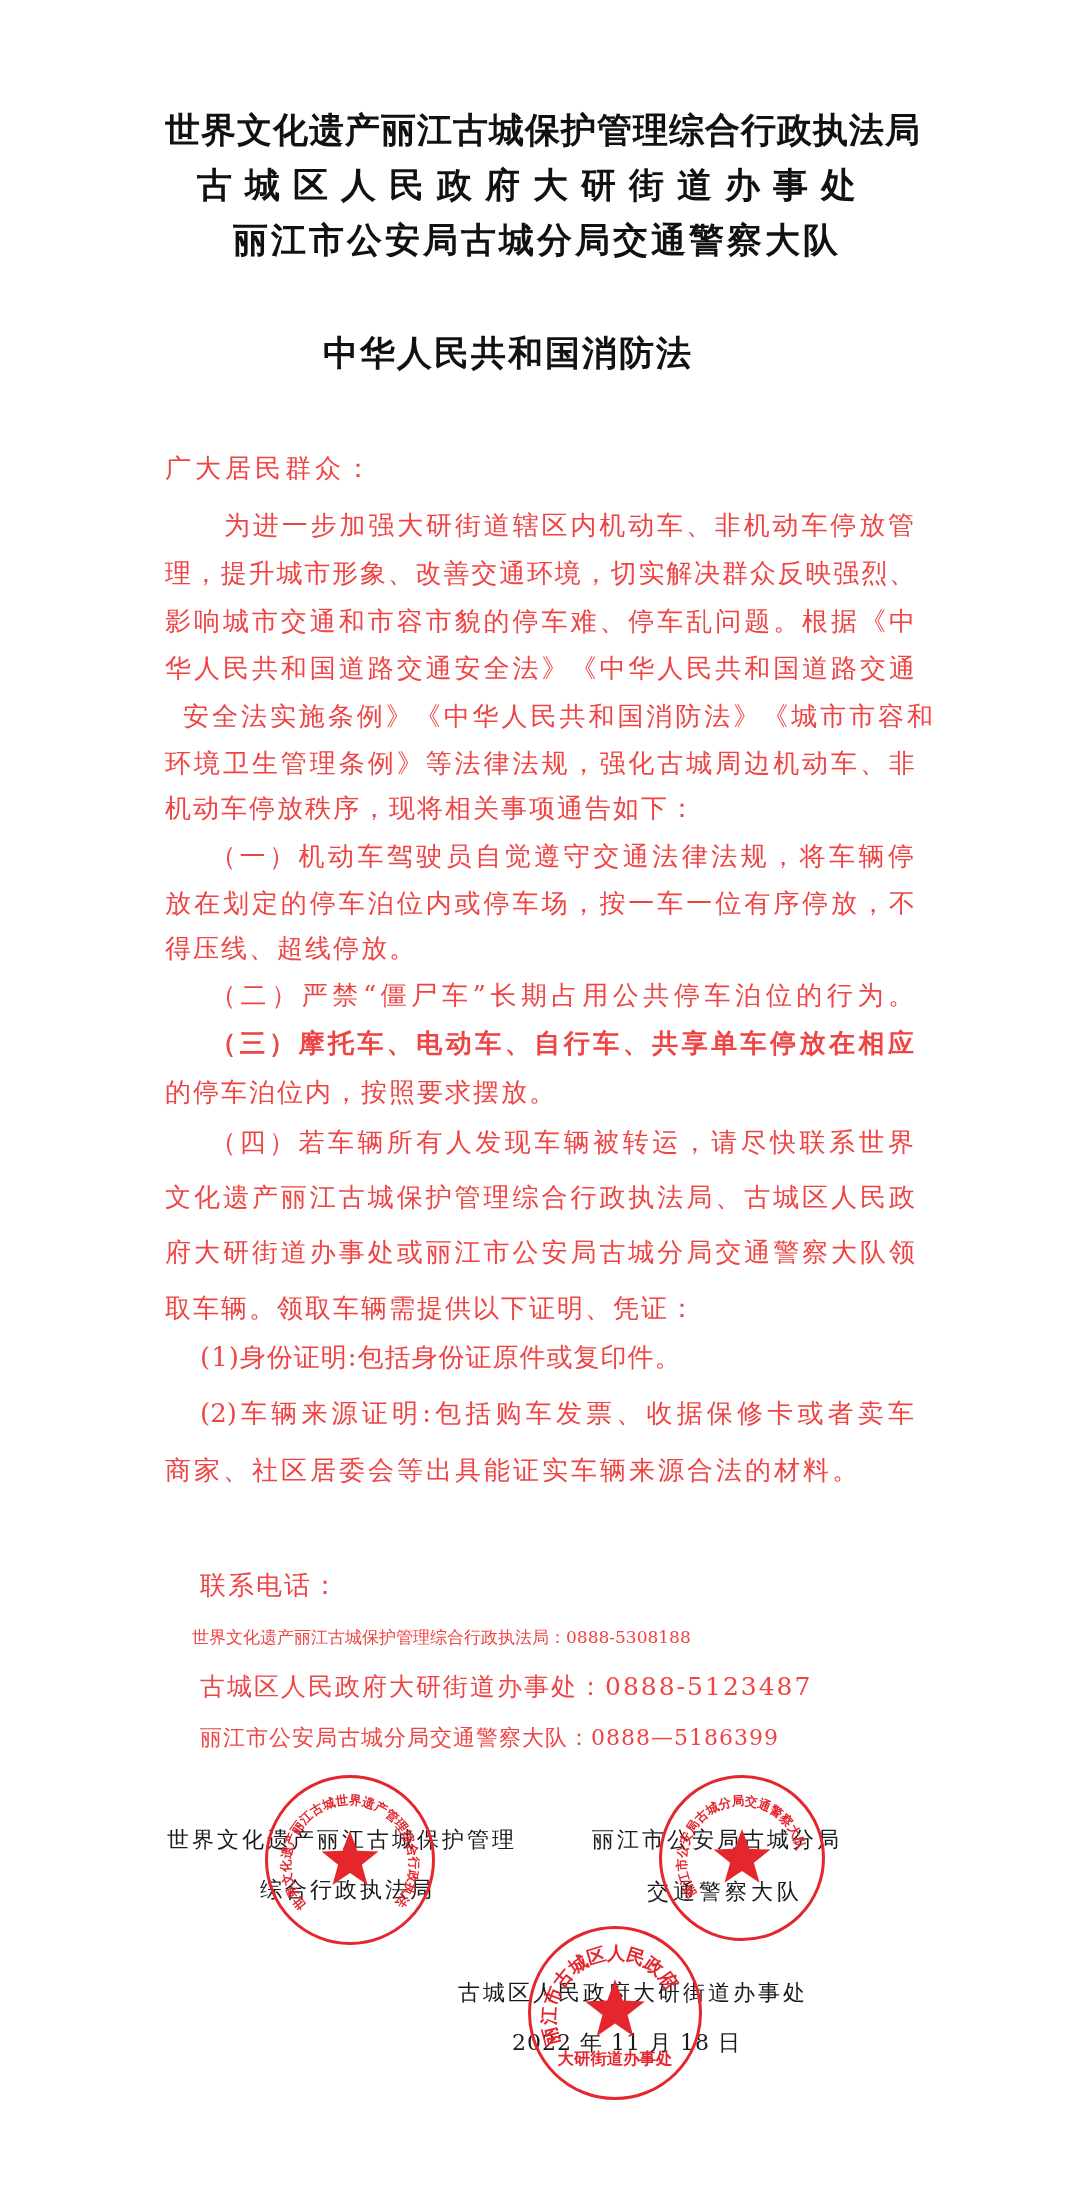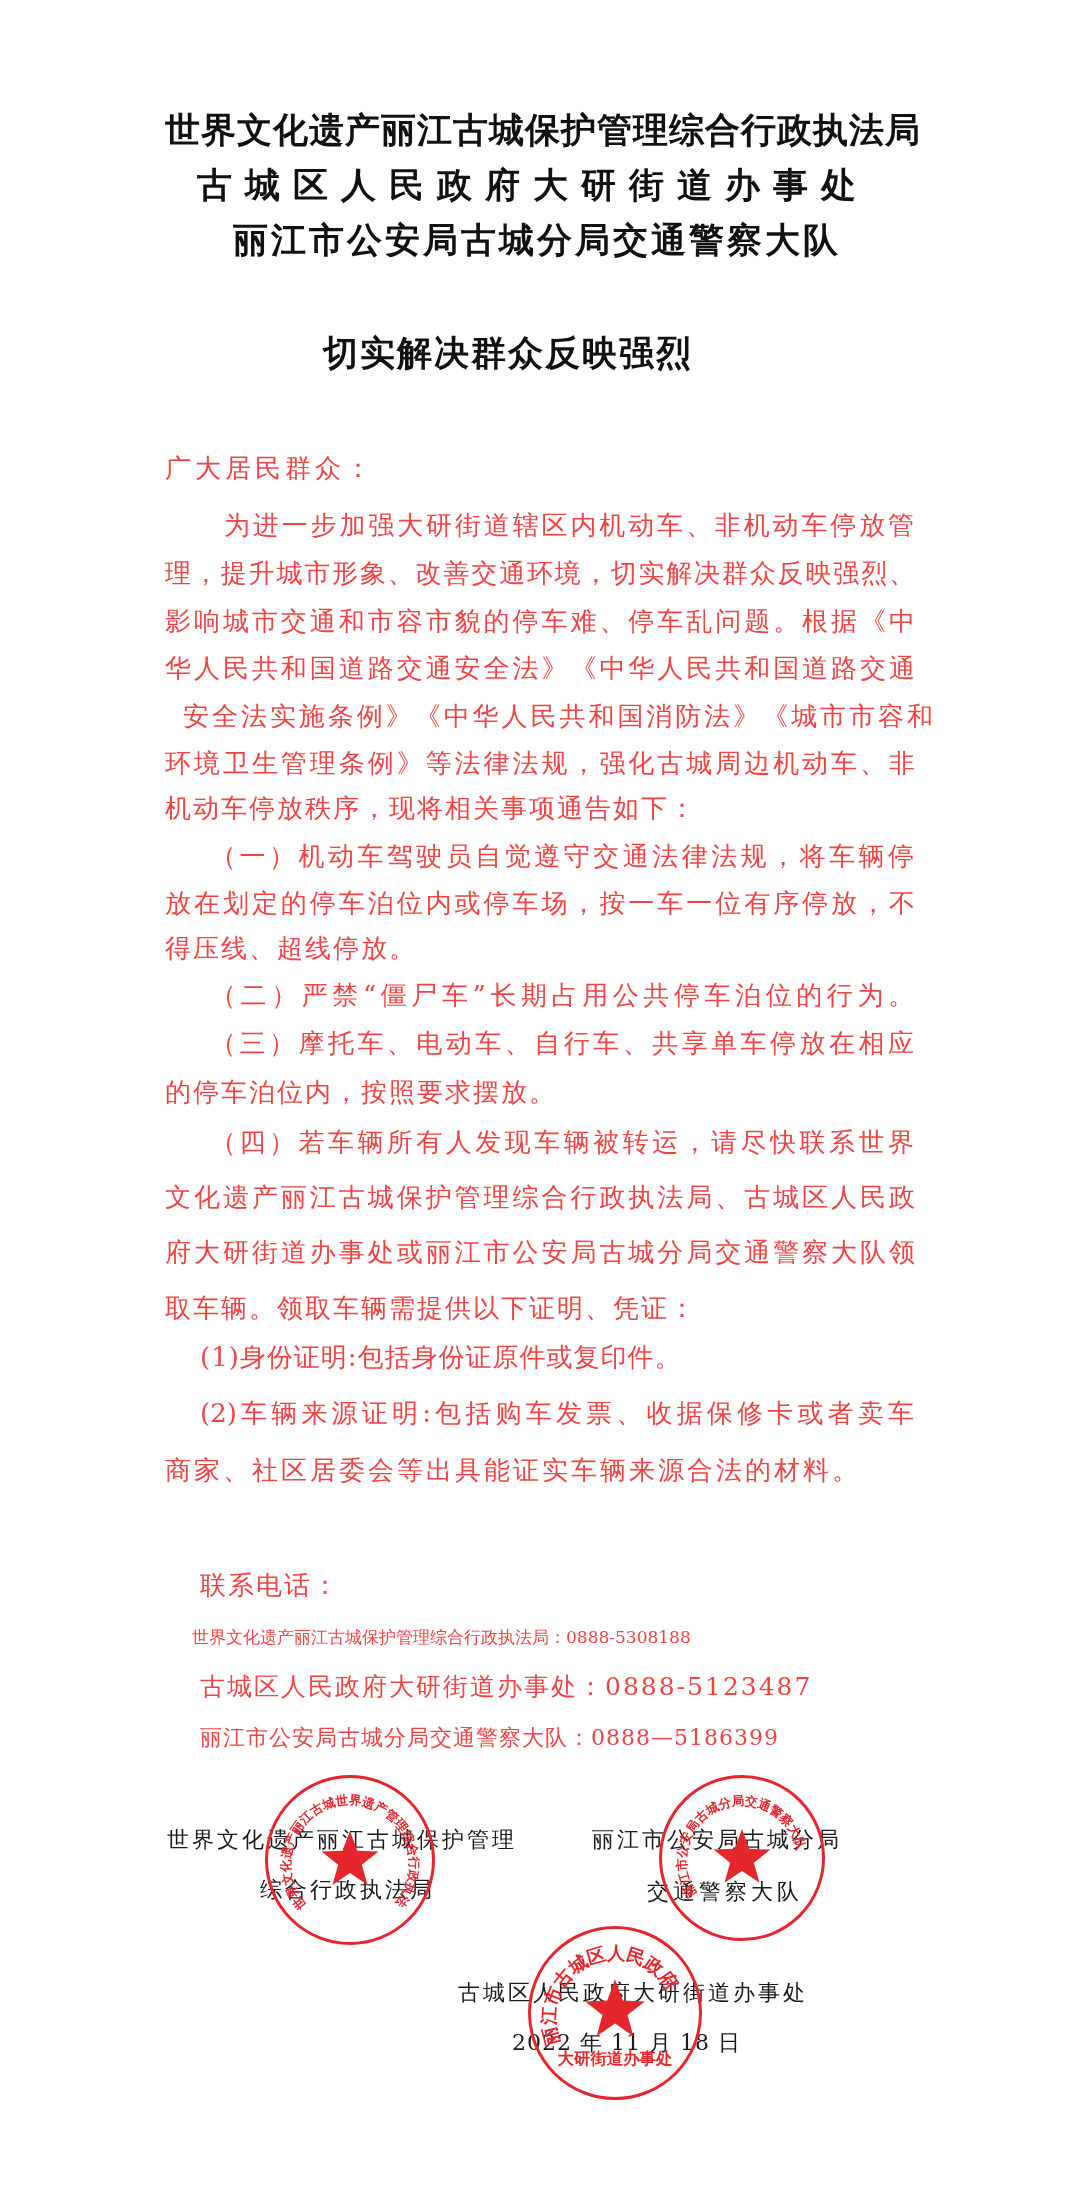--- a/index.html
+++ b/index.html
@@ -18,37 +18,37 @@
 <div class="title" style="top:110px;">
   <span style="left:165px; letter-spacing:1px;">世界文化遗产丽江古城保护管理综合行政执法局</span>
 </div>
 <div class="title" style="top:165px;">
   <span style="left:197px; letter-spacing:13px;">古城区人民政府大研街道办事处</span>
 </div>
 <div class="title" style="top:220px;">
   <span style="left:233px; letter-spacing:3px;">丽江市公安局古城分局交通警察大队</span>
 </div>
 <div class="title" style="top:333px;">
-  <span style="left:323px; letter-spacing:2px;">切实解决群众反映强烈</span>
+  <span style="left:323px; letter-spacing:2px;">中华人民共和国消防法</span>
 </div>
 
 <div class="line" style="left:165px; top:451px; letter-spacing:4px;">广大居民群众：</div>
 
 <div class="line just" style="left:224px; width:690px; top:508px;">为进一步加强大研街道辖区内机动车、非机动车停放管</div>
 <div class="line just" style="left:165px; width:750px; top:556px;">理，提升城市形象、改善交通环境，切实解决群众反映强烈、</div>
 <div class="line just" style="left:165px; width:750px; top:604px;">影响城市交通和市容市貌的停车难、停车乱问题。根据《中</div>
 <div class="line just" style="left:165px; width:750px; top:651px;">华人民共和国道路交通安全法》《中华人民共和国道路交通</div>
 <div class="line just" style="left:165px; width:750px; top:699px;margin-left:18px;">安全法实施条例》《中华人民共和国消防法》《城市市容和</div>
 <div class="line just" style="left:165px; width:750px; top:746px;">环境卫生管理条例》等法律法规，强化古城周边机动车、非</div>
 <div class="line" style="left:165px; top:791px; letter-spacing:2px;">机动车停放秩序，现将相关事项通告如下：</div>
 <div class="line just" style="left:210px; width:704px; top:839px;">（一）机动车驾驶员自觉遵守交通法律法规，将车辆停</div>
 <div class="line just" style="left:165px; width:750px; top:886px;">放在划定的停车泊位内或停车场，按一车一位有序停放，不</div>
 <div class="line" style="left:165px; top:931px; letter-spacing:2px;">得压线、超线停放。</div>
 <div class="line just" style="left:210px; width:704px; top:978px;">（二）严禁“僵尸车”长期占用公共停车泊位的行为。</div>
-<div class="line just" style="left:210px; width:704px; top:1026px;">（三）摩托车、电动车、自行车、共享单车停放在相应</div>
+<div class="line just" style="left:210px; width:704px; top:1026px;font-weight:bold;">（三）摩托车、电动车、自行车、共享单车停放在相应</div>
 <div class="line" style="left:165px; top:1075px; letter-spacing:2px;">的停车泊位内，按照要求摆放。</div>
 <div class="line just" style="left:210px; width:704px; top:1125px;">（四）若车辆所有人发现车辆被转运，请尽快联系世界</div>
 <div class="line just" style="left:165px; width:750px; top:1180px;">文化遗产丽江古城保护管理综合行政执法局、古城区人民政</div>
 <div class="line just" style="left:165px; width:750px; top:1235px;">府大研街道办事处或丽江市公安局古城分局交通警察大队领</div>
 <div class="line" style="left:165px; top:1291px; letter-spacing:2px;">取车辆。领取车辆需提供以下证明、凭证：</div>
 <div class="line" style="left:200px; top:1340px; letter-spacing:1px;">(1)身份证明:包括身份证原件或复印件。</div>
 <div class="line just" style="left:200px; width:714px; top:1396px;">(2)车辆来源证明:包括购车发票、收据保修卡或者卖车</div>
 <div class="line" style="left:165px; top:1453px; letter-spacing:3px;">商家、社区居委会等出具能证实车辆来源合法的材料。</div>
 
 <div class="line" style="left:200px; top:1568px; letter-spacing:2px;">联系电话：</div>

